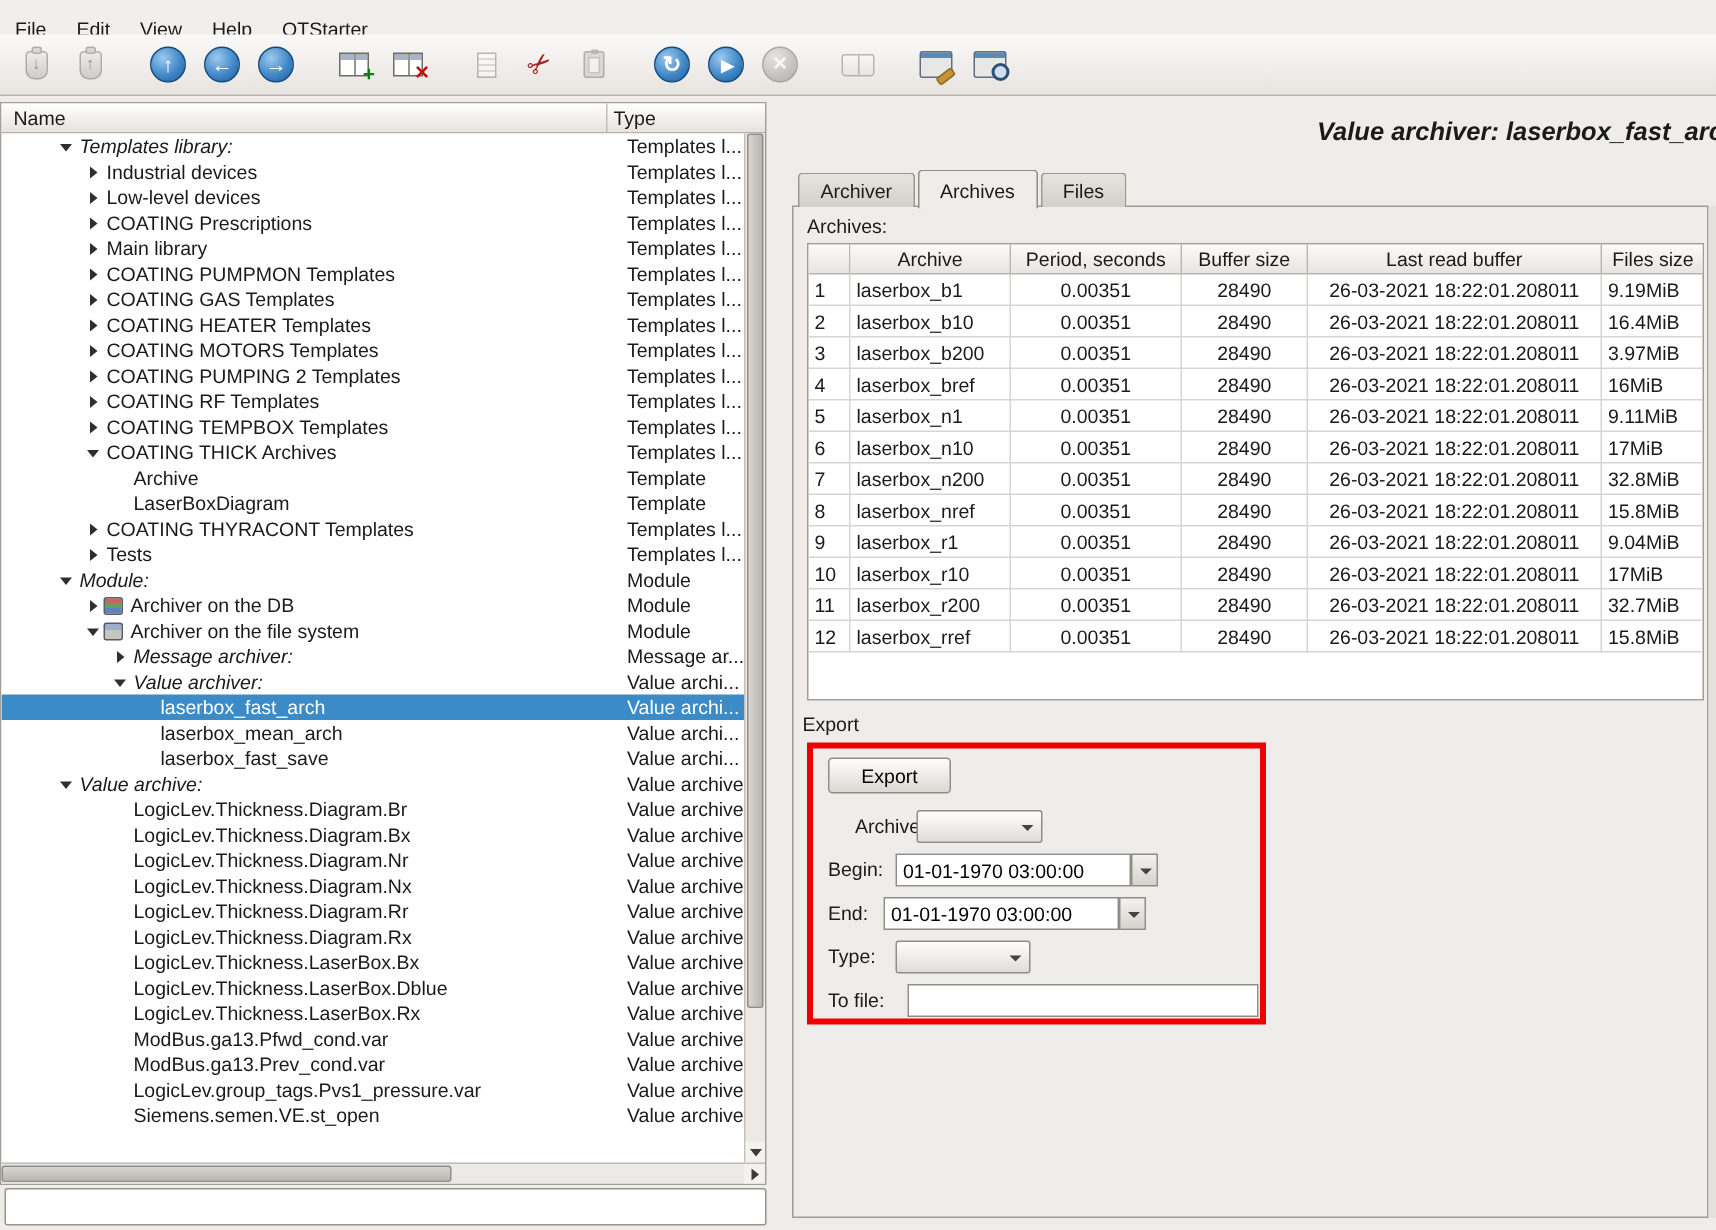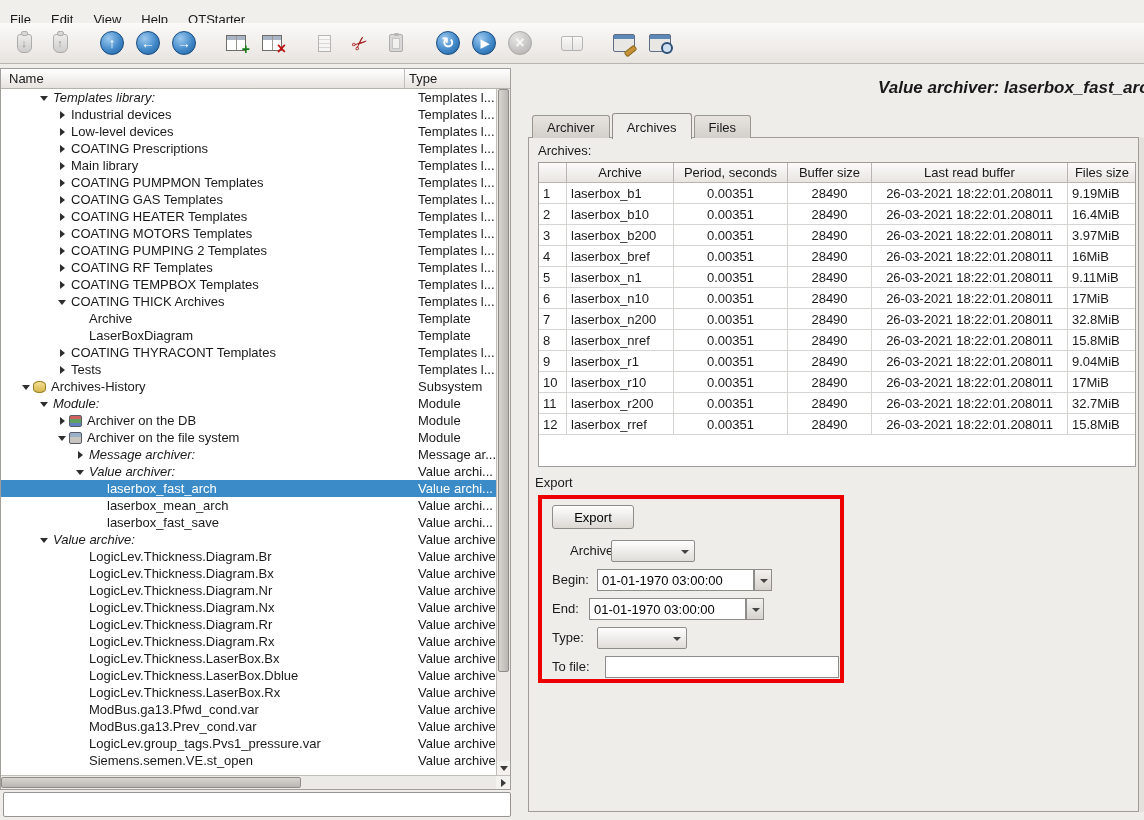--- a/index.html
+++ b/index.html
@@ -307,27 +307,20 @@
           <span class="tlabel">COATING THYRACONT Templates</span>
           <span class="ttype">Templates l...</span>
         </div>
         <div class="tree-row">
           <span class="tind" style="width: 56px;"></span>
           <span class="arrow right"></span>
           <span class="tlabel">Tests</span>
           <span class="ttype">Templates l...</span>
         </div>
         <div class="tree-row">
-          <span class="tind" style="width: 20px;"></span>
-          <span class="arrow down"></span>
-          <span class="ticon database-icon"></span>
-          <span class="tlabel">Archives-History</span>
-          <span class="ttype">Subsystem</span>
-        </div>
-        <div class="tree-row">
           <span class="tind" style="width: 38px;"></span>
           <span class="arrow down"></span>
           <span class="tlabel it">Module:</span>
           <span class="ttype">Module</span>
         </div>
         <div class="tree-row">
           <span class="tind" style="width: 56px;"></span>
           <span class="arrow right"></span>
           <span class="ticon archiver-db-icon"></span>
           <span class="tlabel">Archiver on the DB</span>

